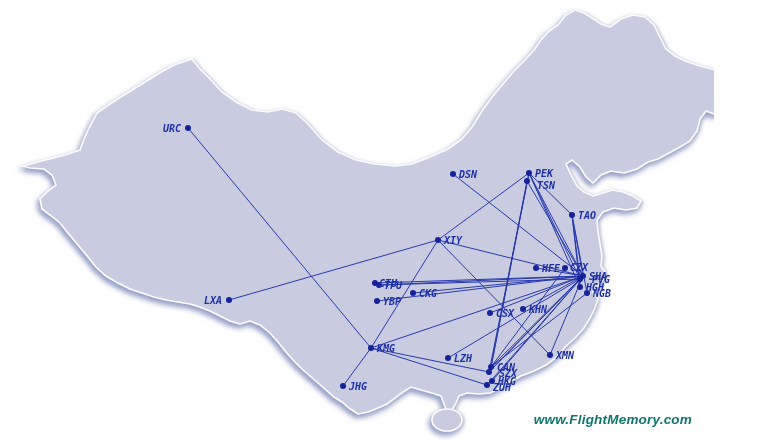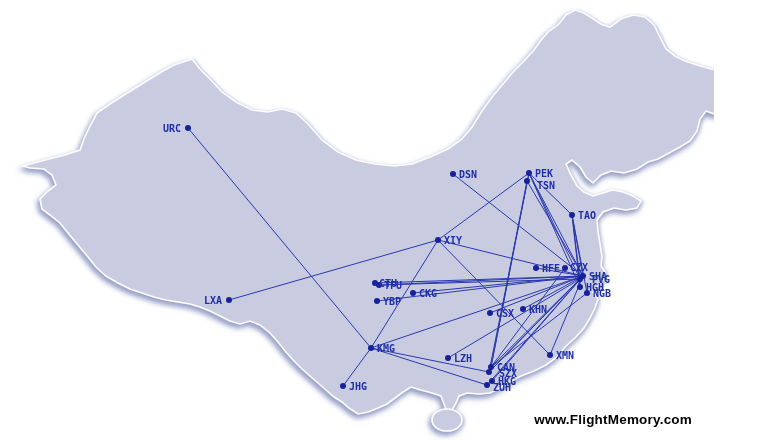--- a/index.html
+++ b/index.html
@@ -1,17 +1,17 @@
 <!DOCTYPE html>
 <html><head>
 <meta charset="utf-8">
 <style>
   html,body{margin:0;padding:0;background:#ffffff;}
   .stage{position:relative;width:714px;height:440px;background:#ffffff;overflow:hidden;
-         font-family:"Liberation Sans", sans-serif;}
+         font-family:"Liberation Sans", sans-serif;font-style:italic;}
   svg{position:absolute;left:0;top:0;}
   .airport-label{font-family:"DejaVu Sans Mono", monospace;font-size:10px;font-weight:bold;}
   .footer-link{position:absolute;right:22px;bottom:13px;font-family:"Liberation Sans",sans-serif;
                font-weight:bold;font-size:13.5px;letter-spacing:0.2px;cursor:pointer;text-decoration:none;}
 </style>
 </head>
 <body>
 
 <div class="stage">
   <svg id="map-svg" width="780" height="440" viewBox="0 0 780 440">
@@ -139,14 +139,14 @@
         <text x="556" y="359" text-anchor="start" fill="#1f2fa8" class="airport-label">XMN</text>
         <text x="497" y="371" text-anchor="start" fill="#1f2fa8" class="airport-label">CAN</text>
         <text x="499" y="377" text-anchor="start" fill="#1f2fa8" class="airport-label">SZX</text>
         <text x="498" y="385" text-anchor="start" fill="#1f2fa8" class="airport-label">HKG</text>
         <text x="493" y="391" text-anchor="start" fill="#1f2fa8" class="airport-label">ZUH</text>
         <text x="349" y="390" text-anchor="start" fill="#1f2fa8" class="airport-label">JHG</text>
         <text x="222" y="304" text-anchor="end" fill="#1f2fa8" class="airport-label">LXA</text>
       </g>
   </svg>
 
-  <a class="footer-link" style="color: #000000;">www.FlightMemory.com</a>
+  <a class="footer-link" style="color: #0f766e;">www.FlightMemory.com</a>
 </div>
 
 </body></html>

